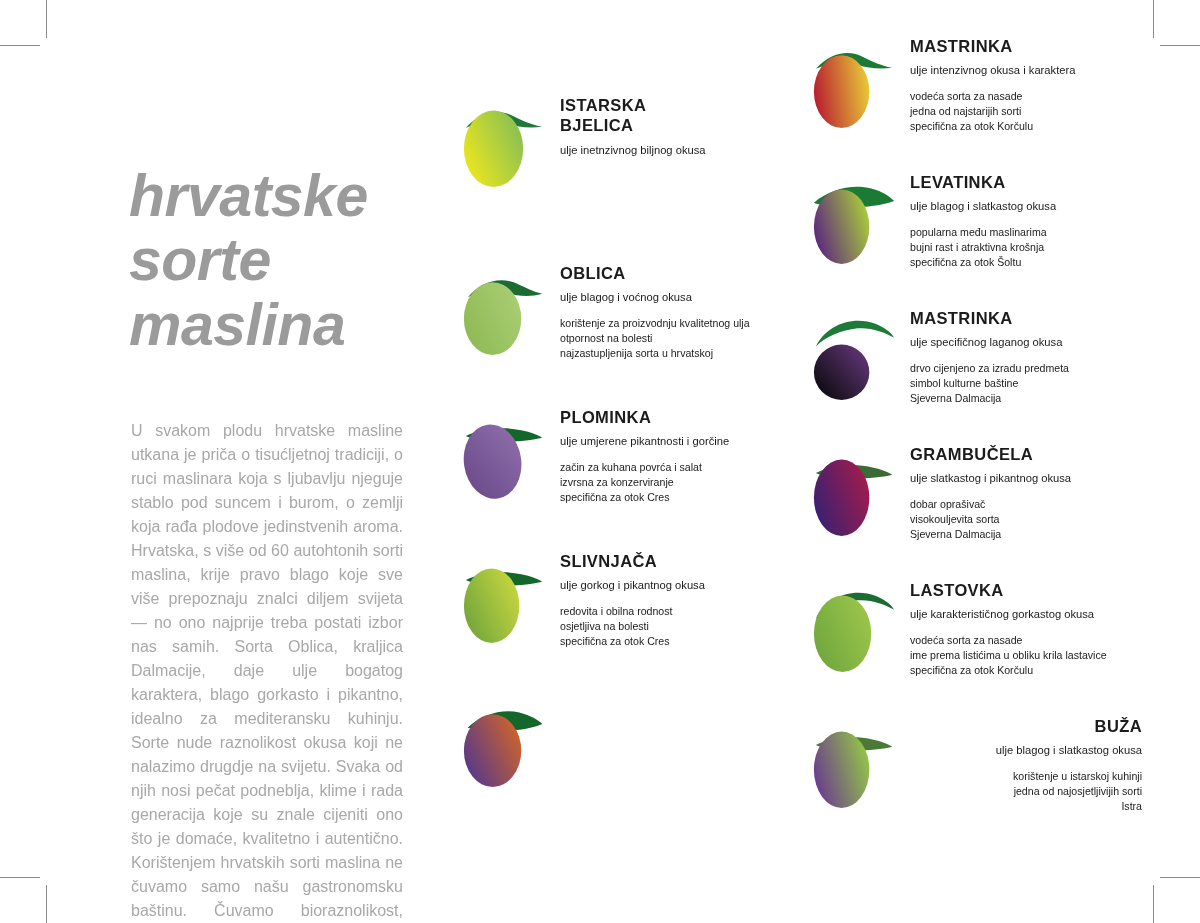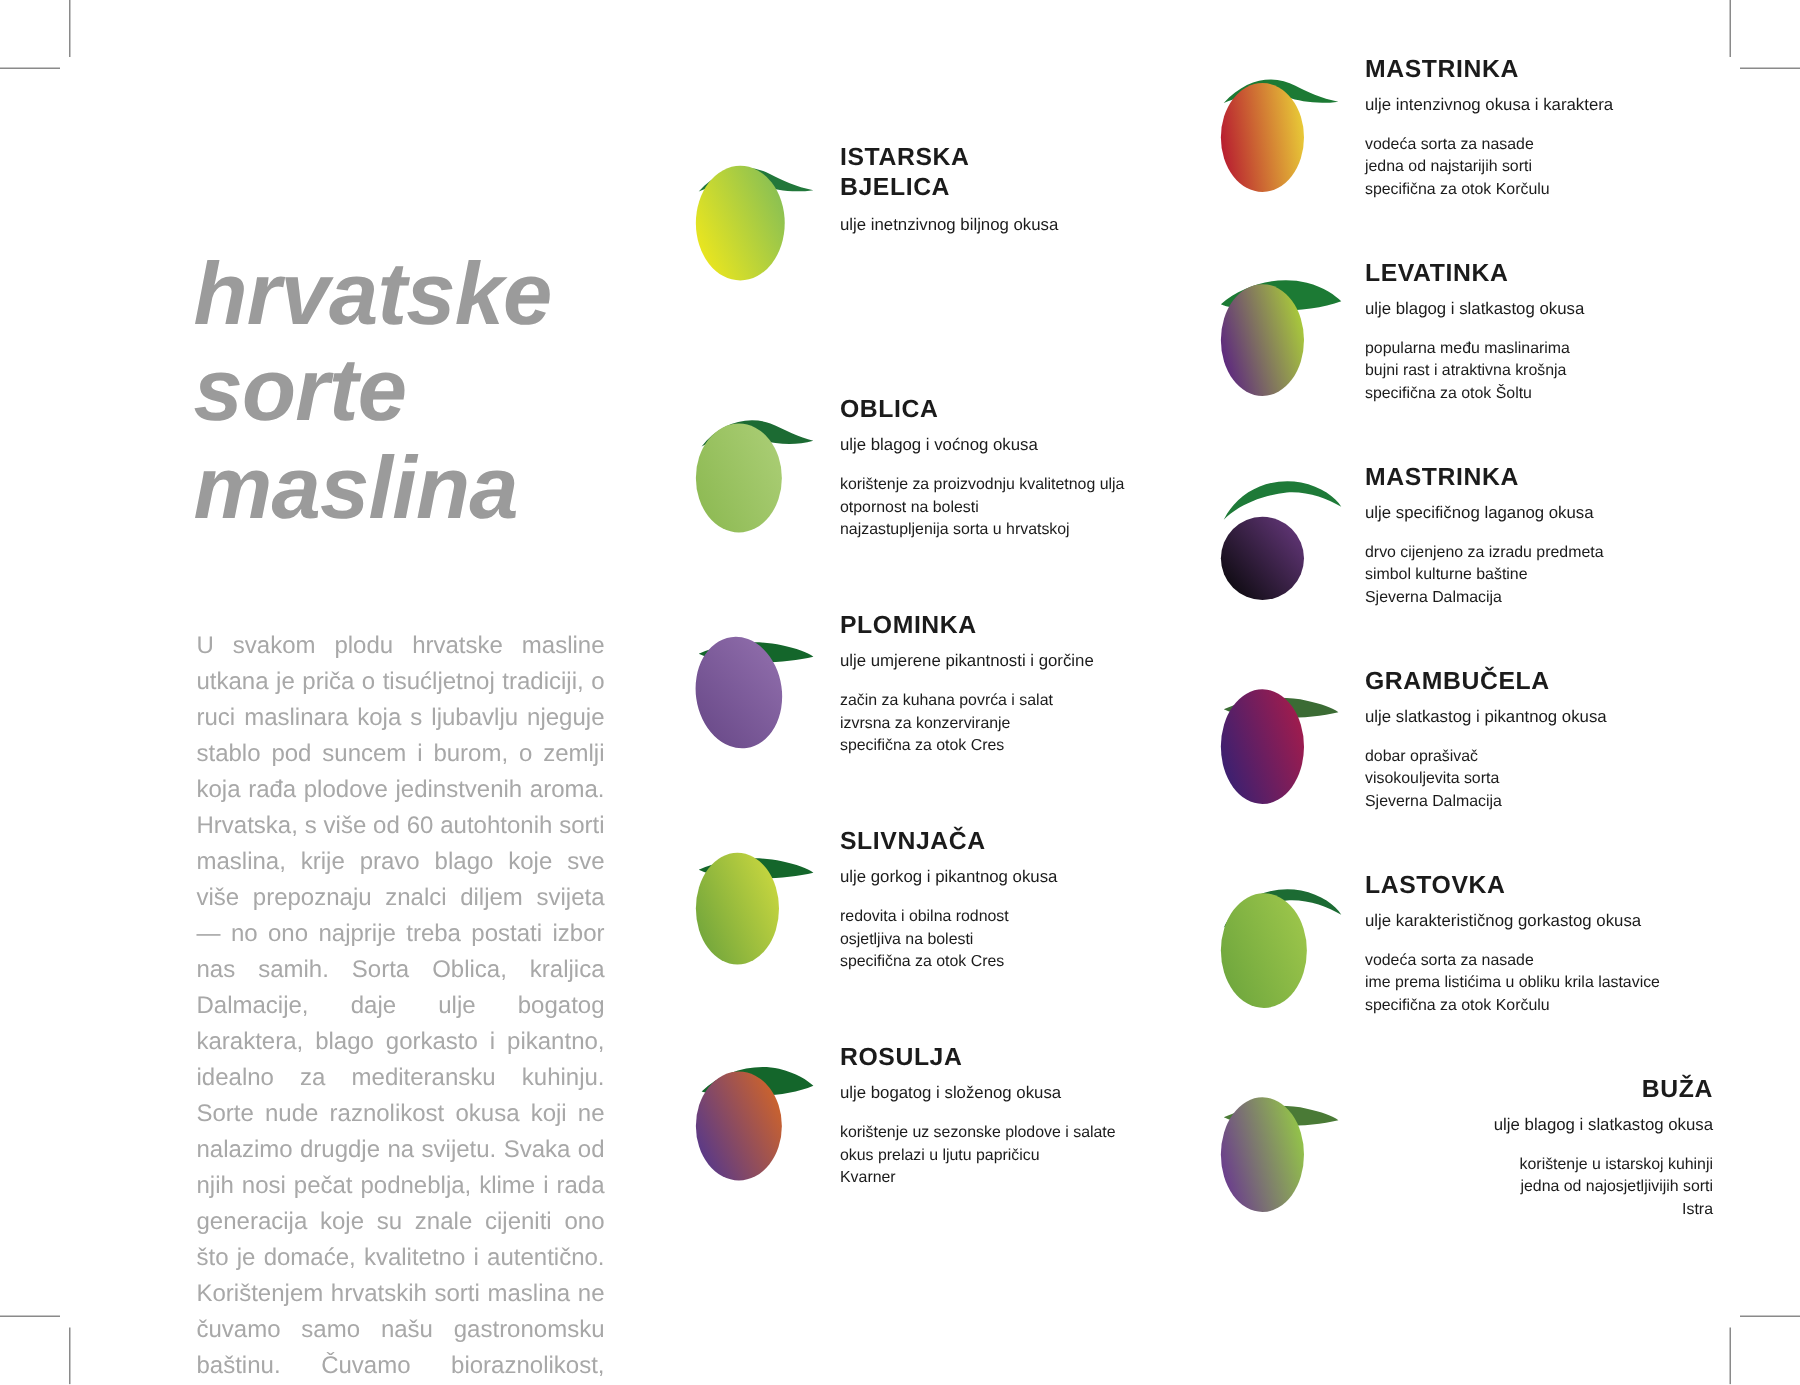--- a/index.html
+++ b/index.html
@@ -216,29 +216,20 @@
         <svg class="olive-art" viewBox="0 0 90 100">
           <defs>
             <linearGradient id="grad-middle-4" x1="93.30127018922194%" y1="25.000000000000004%" x2="6.698729810778062%" y2="75%">
               <stop offset="0%" stop-color="#c9622f"></stop>
               <stop offset="100%" stop-color="#5c3a86"></stop>
             </linearGradient>
           </defs>
           <path d="M6,34 C20,20 42,14 60,18 C72,21 80,26 84,30 C70,36 50,38 34,36 C20,34 10,36 6,34 Z" fill="#14662b"></path>
           <ellipse cx="32" cy="58" rx="30" ry="38" fill="url(#grad-middle-4)"></ellipse>
         </svg>
-        <div class="text">
-          <h2 class="v-name">ROSULJA</h2>
-          <div class="v-tagline">ulje bogatog i složenog okusa</div>
-          <div class="v-facts">
-            <div>korištenje uz sezonske plodove i salate</div>
-            <div>okus prelazi u ljutu papričicu</div>
-            <div>Kvarner</div>
-          </div>
-        </div>
       </div>
     </div>
   <div class="col" id="col-right">
       <div class="variety" style="margin-bottom: 36px;">
         <svg class="olive-art" viewBox="0 0 90 100">
           <defs>
             <linearGradient id="grad-right-0" x1="99.2403876506104%" y1="41.31759111665349%" x2="0.7596123493895988%" y2="58.68240888334651%">
               <stop offset="0%" stop-color="#e8c937"></stop>
               <stop offset="100%" stop-color="#b81e30"></stop>
             </linearGradient>

